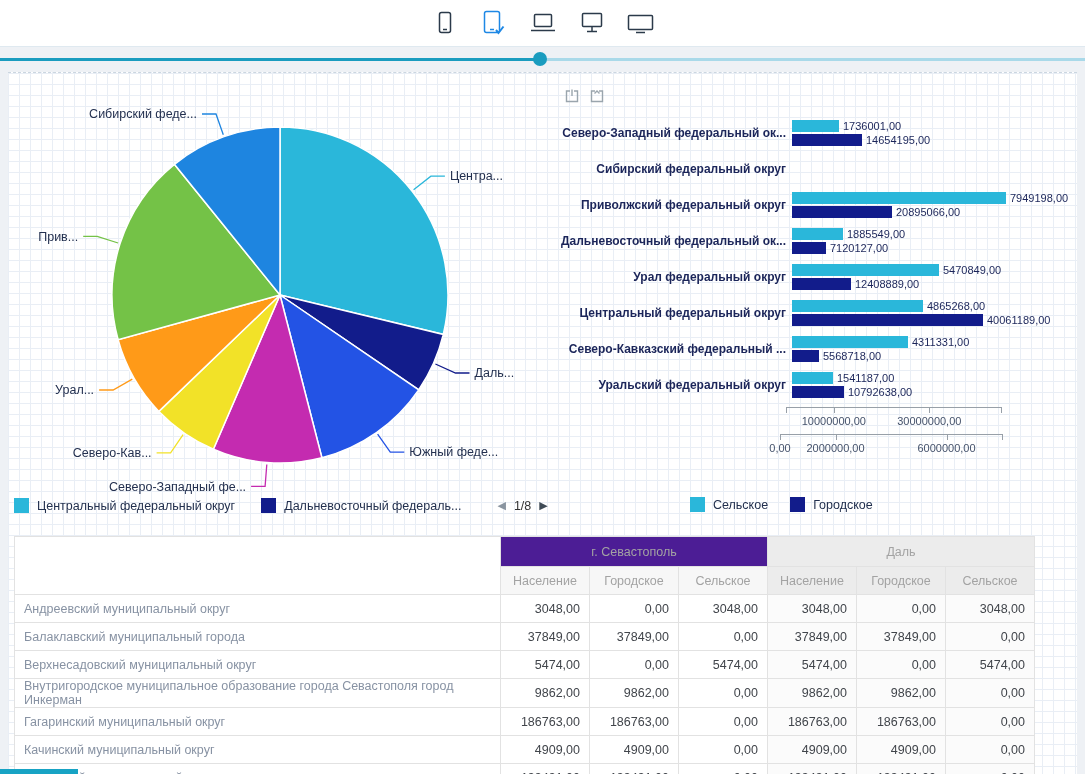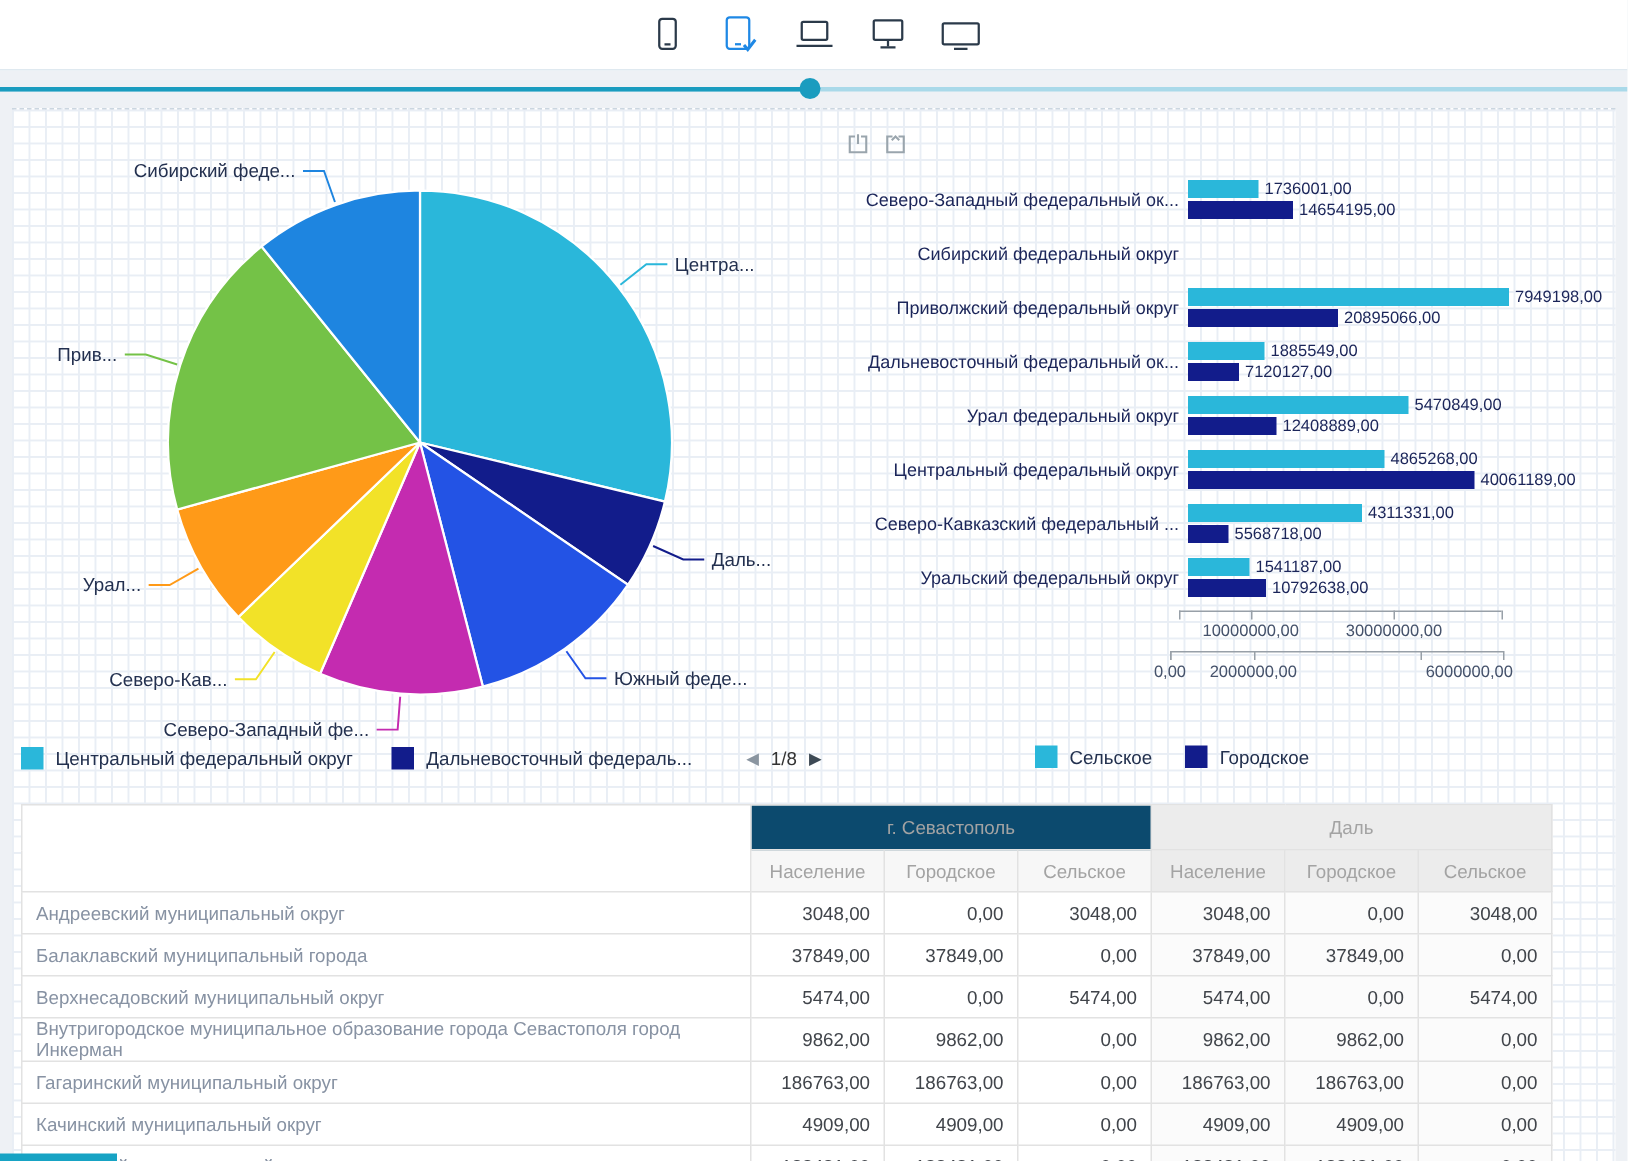--- a/index.html
+++ b/index.html
@@ -39,39 +39,39 @@
   .pager{display:flex;align-items:center;gap:8px;margin-left:10px;font-size:12.5px;color:#333;}
   .pager .arr{font-size:11px;cursor:pointer;}
   .pager .arr.prev{color:#8a95a0;}
   .pager .arr.next{color:#3e4a55;}
   
   .bar-widget{position:absolute;left:540px;top:16px;width:545px;}
   .bar-tools{display:flex;gap:9px;height:26px;margin-left:16px;align-items:flex-start;}
   .bar-tools svg{stroke:#9aa5ad;fill:none;stroke-width:1.4;cursor:pointer;}
   .brow{display:flex;align-items:center;height:36px;}
   .blabel{width:238px;text-align:right;padding-right:6px;font-size:12px;color:#1b2559;
-    white-space:nowrap;overflow:hidden;flex:none;}
+    white-space:nowrap;overflow:hidden;flex:none;font-weight:bold;}
   .bars{width:215px;flex:none;overflow:visible;}
   .barline{display:flex;align-items:center;height:14px;width:215px;}
   .bar{height:12px;flex:none;}
   .bval{font-size:11px;color:#1b2559;margin-left:4px;white-space:nowrap;}
   .axis{position:relative;border-top:1px solid #98a0a8;height:24px;}
   .axis.a1{width:215px;margin-left:238px;margin-top:4px;}
   .axis.a2{width:222px;margin-left:232px;margin-top:2px;}
   .tick{position:absolute;top:-1px;width:1px;height:6px;background:#98a0a8;}
   .tlabel{position:absolute;top:7px;font-size:11px;color:#45526b;transform:translateX(-50%);white-space:nowrap;}
   .bar-legend{position:absolute;left:682px;top:424px;display:flex;align-items:center;gap:22px;
     font-size:12.5px;color:#22304e;}
   
   .table-widget{position:absolute;left:6px;top:463px;}
   table{border-collapse:collapse;background:#fff;font-size:12.5px;}
   th,td{border:1px solid #e2e2e2;}
   th{font-weight:normal;color:#a3a3a3;}
   th.corner{width:483px;background:#ffffff;}
-  th.gh{height:27px;background:#0c4a6e;}
+  th.gh{height:27px;background:#4c1d95;}
   th.gh.itogo{background:#ececec;}
   tr.sub th{height:25px;background:#f7f7f7;width:86px;}
   tr.sub th.itogo{background:#ececec;}
   td.name{color:#8792a3;padding:0 9px;height:27px;background:#fff;}
   td.num{text-align:right;padding:0 9px;color:#41454b;background:#fff;}
   td.num.itogo{background:#fbfbfb;}
   
   .bottom-strip{position:absolute;left:0;bottom:0;width:78px;height:5px;background:#17a3c4;}
 </style>
 </head>
@@ -284,21 +284,21 @@
         <div class="tlabel" style="left: 143.3px;">30000000,00</div>
       </div>
     <div class="axis a2" id="axis2">
         <div class="tick" style="left: 0px;"></div>
         <div class="tick" style="left: 222px;"></div>
         <div class="tick" style="left: 0px;"></div>
         <div class="tlabel" style="left: 0px;">0,00</div>
         <div class="tick" style="left: 55.5px;"></div>
         <div class="tlabel" style="left: 55.5px;">2000000,00</div>
         <div class="tick" style="left: 166.5px;"></div>
-        <div class="tlabel" style="left: 166.5px; margin-left: 33px;">6000000,00</div>
+        <div class="tlabel" style="left: 166.5px;">6000000,00</div>
       </div>
   </div>
 
   <div class="bar-legend" id="bar-legend">
       <div class="leg-item">
         <span class="leg-box" style="background: rgb(42, 183, 218);"></span>
         <span>Сельское</span>
       </div>
       <div class="leg-item">
         <span class="leg-box" style="background: rgb(18, 28, 139);"></span>

